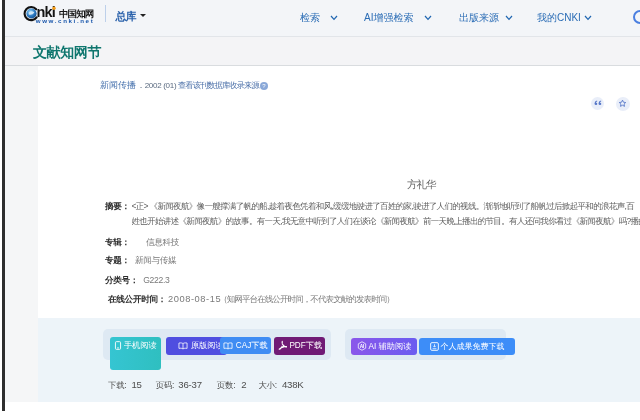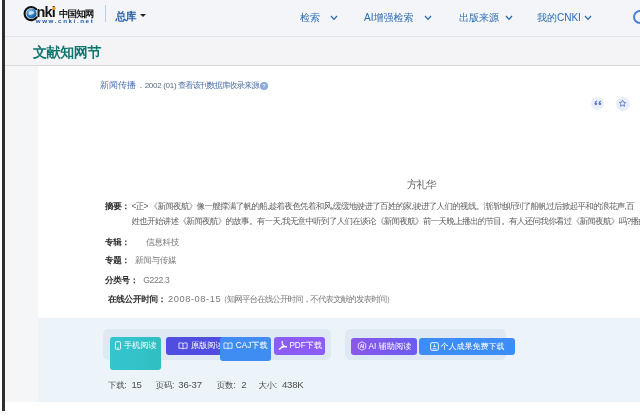--- a/index.html
+++ b/index.html
@@ -90,25 +90,25 @@
 
 <div class="abs" style="left:110px;top:337px;width:50.5px;height:33px;border-radius:3px;background:linear-gradient(90deg,#35c5d2,#2fbfc0);color:#fff;font-size:8.2px;text-align:center;line-height:18px;">
   <svg style="vertical-align:-1.5px;margin-right:2px;" width="8" height="9" viewBox="0 0 12 14">
         <rect x="2" y="1" width="8" height="12" rx="1.6" fill="none" stroke="#fff" stroke-width="1.4"></rect>
         <line x1="4.5" y1="10.8" x2="7.5" y2="10.8" stroke="#fff" stroke-width="1.3"></line>
       </svg>手机阅读</div>
 <div class="abs" style="left:165.5px;top:337px;width:51px;height:18px;border-radius:3px;background:#4f4ee0;color:#fff;font-size:8.2px;text-align:center;line-height:18px;padding-left:10px;">
   <svg style="vertical-align:-1.5px;margin-right:2.5px;" width="10" height="8" viewBox="0 0 16 12">
         <path d="M8 2.2 C6.5 0.9 4.2 0.8 1.5 1.3 L1.5 9.8 C4.2 9.3 6.5 9.5 8 10.8 C9.5 9.5 11.8 9.3 14.5 9.8 L14.5 1.3 C11.8 0.8 9.5 0.9 8 2.2 Z M8 2.2 L8 10.8" fill="none" stroke="#fff" stroke-width="1.3"></path>
       </svg>原版阅读</div>
-<div class="abs" style="left:220px;top:337px;width:51px;height:24px;border-radius:3px;background:#3f8cf3;color:#fff;font-size:8.2px;text-align:center;line-height:18px;">
+<div class="abs" style="left:220px;top:337px;width:51px;height:17px;border-radius:3px;background:#3f8cf3;color:#fff;font-size:8.2px;text-align:center;line-height:18px;">
   <svg style="vertical-align:-1.5px;margin-right:2.5px;" width="10" height="8" viewBox="0 0 16 12">
         <path d="M8 2.2 C6.5 0.9 4.2 0.8 1.5 1.3 L1.5 9.8 C4.2 9.3 6.5 9.5 8 10.8 C9.5 9.5 11.8 9.3 14.5 9.8 L14.5 1.3 C11.8 0.8 9.5 0.9 8 2.2 Z M8 2.2 L8 10.8" fill="none" stroke="#fff" stroke-width="1.3"></path>
       </svg>CAJ下载</div>
-<div class="abs" style="left:274px;top:337px;width:51px;height:18px;border-radius:3px;background:#8b5cf6;color:#fff;font-size:8.2px;text-align:center;line-height:18px;">
+<div class="abs" style="left:274px;top:337px;width:51px;height:18px;border-radius:3px;background:#701a75;color:#fff;font-size:8.2px;text-align:center;line-height:18px;">
   <svg style="vertical-align:-1.5px;margin-right:2.5px;" width="10" height="10" viewBox="0 0 14 14">
         <path d="M6.8 1 c1.6 0 1.8 1.9 0.9 3.7 c0.9 1.7 2.1 2.9 3.5 3.8 c2-0.3 3.4 0.1 3.4 1.1 c0 1.1-1.8 1.2-3.7 0.6 c-1.6 0.6-3.2 1-4.6 1.2 c-1.3 1.7-2.8 2.9-3.7 2.2 c-0.9-0.8 0.5-2.1 2.5-3.1 c0.8-1.5 1.5-3.1 1.9-4.6 c-0.8-1.8-1.1-4.9 0.8-4.9z M6.9 5.9 c-0.3 1.1-0.8 2.3-1.4 3.4 c1-0.3 2.1-0.6 3.2-0.8 c-0.7-0.8-1.3-1.6-1.8-2.6z" fill="#fff" fill-rule="evenodd"></path>
       </svg>PDF下载</div>
 
 <div class="abs" style="left:351px;top:338px;width:66px;height:17px;border-radius:3px;background:linear-gradient(90deg,#8a57ea,#6b5cf0);color:#fff;font-size:8.2px;text-align:center;line-height:17px;">
   <svg style="vertical-align:-2px;margin-right:2px;" width="10" height="10" viewBox="0 0 20 20">
         <path d="M10 1.5 l7.4 4.2 v8.6 l-7.4 4.2 l-7.4-4.2 v-8.6z" fill="none" stroke="#fff" stroke-width="1.5"></path>
         <text x="10" y="14" font-size="9.5" font-weight="bold" fill="#fff" text-anchor="middle" font-family="'Liberation Sans',sans-serif">AI</text>
       </svg>AI 辅助阅读</div>
 <div class="abs" style="left:419px;top:338px;width:96px;height:17px;border-radius:3px;background:#3d8df8;color:#fff;font-size:8px;text-align:center;line-height:17px;">

